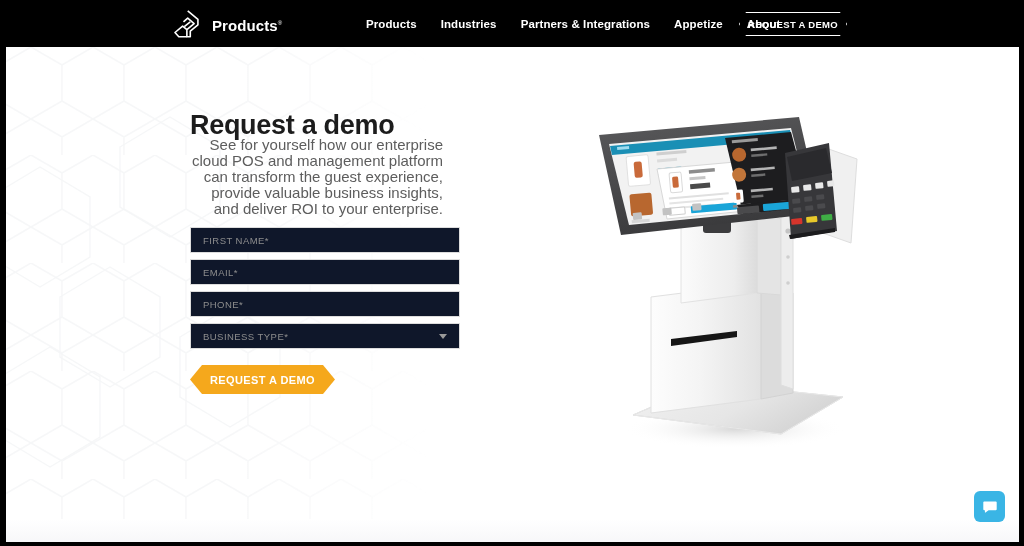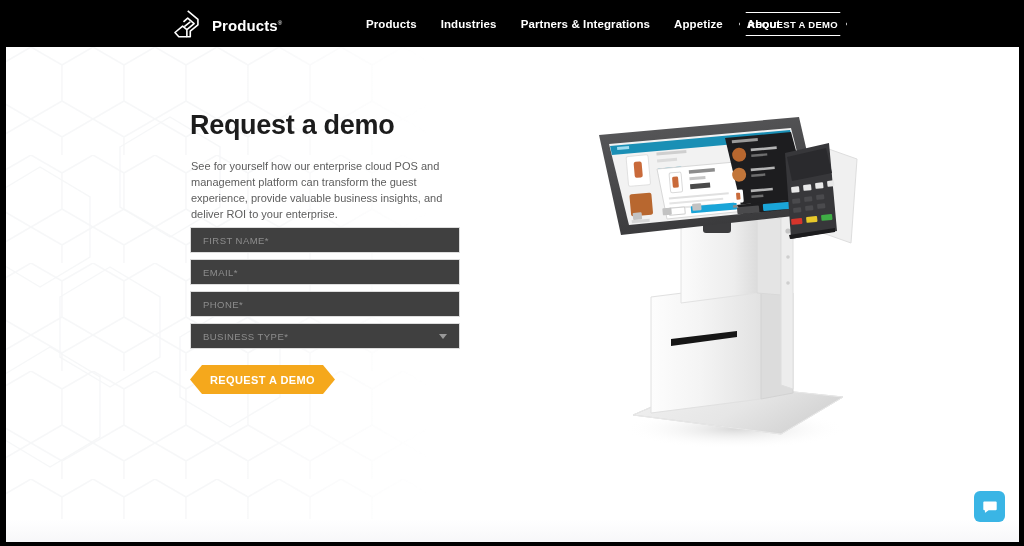--- a/index.html
+++ b/index.html
@@ -124,39 +124,40 @@
     position: absolute;
     left: 190px; top: 63px;
     font-size: 27px;
     font-weight: bold;
     color: #1c1c1c;
     letter-spacing: -.3px;
   }
 
   .subcopy {
     position: absolute;
-    left: 191px; top: 111px;
+    left: 191px; top: 90px;
     width: 252px;
-    font-size: 11px;
+    font-size: 15px;
     line-height: 16px;
     color: #5d5d5d;
+    text-align: right;
   }
 
   
   .form {
     position: absolute;
     left: 190px; top: 180px;
     width: 270px;
   }
   .field {
     position: relative;
     width: 270px;
     height: 26px;
     border: 1px solid #dddddd;
-    background: #404040;
+    background: #0f172a;
     margin-bottom: 6px;
     display: flex;
     align-items: center;
     cursor: text;
   }
   .field-label {
     padding-left: 12px;
     font-size: 9.5px;
     letter-spacing: .45px;
     color: #8d8d8d;

